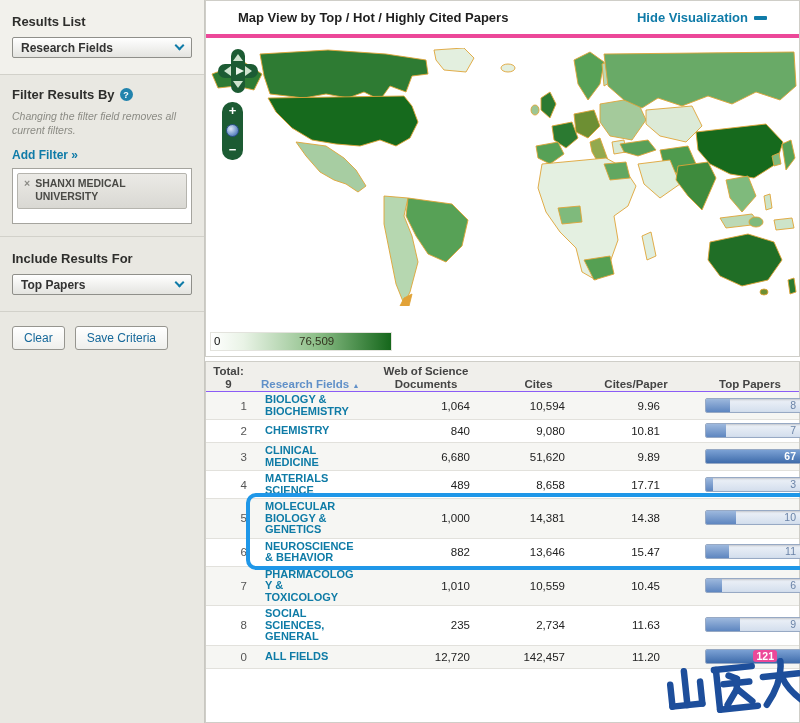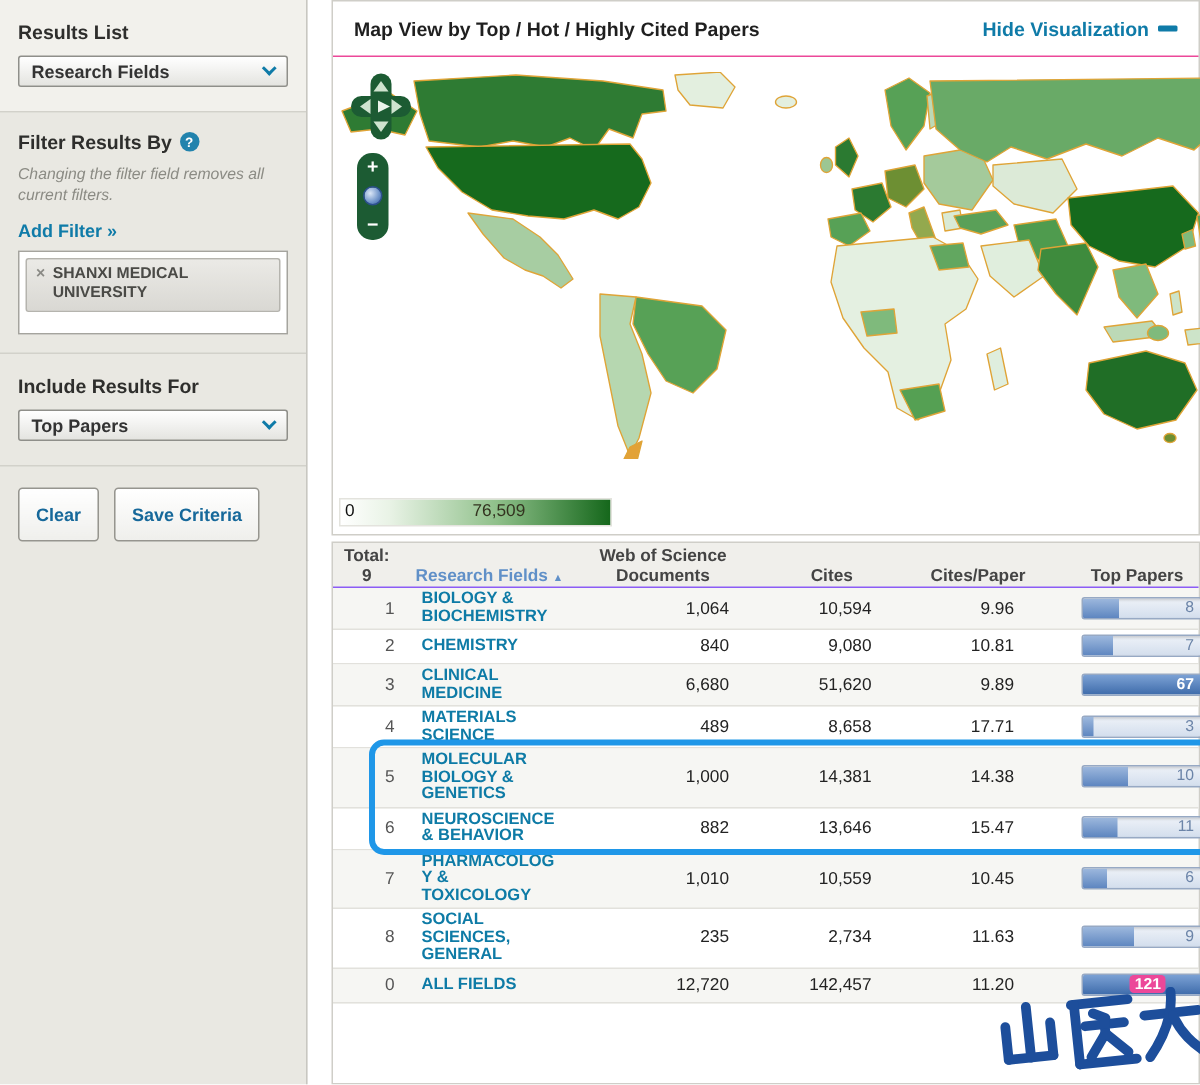--- a/index.html
+++ b/index.html
@@ -1,19 +1,19 @@
 <!DOCTYPE html>
 <html><head>
 <meta charset="utf-8">
 <style>
   * { margin:0; padding:0; box-sizing:border-box; }
   html,body { width:800px; height:723px; }
   body { position:relative; overflow:hidden; background:#fff;
          font-family:"Liberation Sans", sans-serif; color:#333; }
-  .page { display:flex; width:800px; height:723px;gap:16px; }
+  .page { display:flex; width:800px; height:723px; }
 
   
   .sidebar { width:205px; height:723px; background:#e9e8e2; border-right:1px solid #c8c7c1; flex:none; }
   .sb { padding:12px 12px; }
   .sb1 { background:#f2f1ec; padding:14px 12px 16px; border-bottom:1px solid #d2d1ca; }
   .sb h3 { font-size:13px; color:#2e2e2c; margin-bottom:8px; display:flex; align-items:center; }
   .dropdown { height:21px; background:linear-gradient(#ffffff,#e4e4e0); border:1px solid #8f8f8a;
               border-radius:2px; display:flex; align-items:center; justify-content:space-between;
               padding:0 8px; font-weight:bold; font-size:12px; color:#333; cursor:pointer; }
   .chev { width:7px; height:7px; border-right:2px solid #0f7ba8; border-bottom:2px solid #0f7ba8;
@@ -22,29 +22,29 @@
           color:#fff; font-size:9px; align-items:center; justify-content:center; font-weight:bold; margin-left:5px; }
   .note { font-style:italic; color:#8b8b84; font-size:10.5px; line-height:1.3; margin:2px 0 8px; }
   .addf { color:#0f7ba8; font-weight:bold; font-size:12px; text-decoration:none; display:inline-block; margin-bottom:6px; cursor:pointer; }
   .filterbox { background:#fff; border:1px solid #a5a49e; height:56px; padding:4px; }
   .tag { background:linear-gradient(#ebeae6,#d9d8d3); border:1px solid #b5b4ae; border-radius:2px;
          padding:3px 6px 4px; font-size:10.5px; font-weight:bold; color:#4a4a46; display:flex; gap:5px; line-height:1.25; }
   .tag .x { color:#8a8a85; font-weight:bold; cursor:pointer; }
   .sb3 { border-top:1px solid #d2d1ca; padding-top:14px; padding-bottom:16px; }
   .sb4 { border-top:1px solid #d2d1ca; display:flex; gap:10px; padding-top:14px; }
   .btn { background:linear-gradient(#ffffff,#efefec); border:1px solid #96958f; border-radius:3px;
-         height:36px; padding:0 11px; font-weight:bold; font-size:12px; color:#16689a;
+         height:24px; padding:0 11px; font-weight:normal; font-size:12px; color:#16689a;
          font-family:inherit; cursor:pointer; }
 
   
   .main { flex:1; display:flex; flex-direction:column; }
   .panel { border:1px solid #cfcec8; background:#fff; }
   .map-panel { height:357px; position:relative; }
   .phead { height:37px; display:flex; align-items:center; justify-content:space-between;
-           padding:0 14px; border-bottom:1px solid #ec4899; }
+           padding:0 32px; border-bottom:4px solid #ec4899; }
   .rphead { height:26px; }
   .ptitle { font-weight:bold; font-size:13px; color:#1f1f1f; }
   .plink { color:#0f7ba8; font-weight:bold; font-size:13px; display:flex; align-items:center; gap:6px;
            text-decoration:none; cursor:pointer; }
   .minus-icon { width:13px; height:4px; background:#0f7ba8; border-radius:1px; display:inline-block; }
   .map-area { position:relative; height:318px; }
   svg.world { position:absolute; top:10px; left:2px; }
   .panctl { position:absolute; left:12px; top:10px; cursor:pointer; }
   .zoomctl { position:absolute; left:16px; top:64px; width:21px; height:58px; background:#1c5b33;
              border-radius:10px; display:flex; flex-direction:column; align-items:center;

